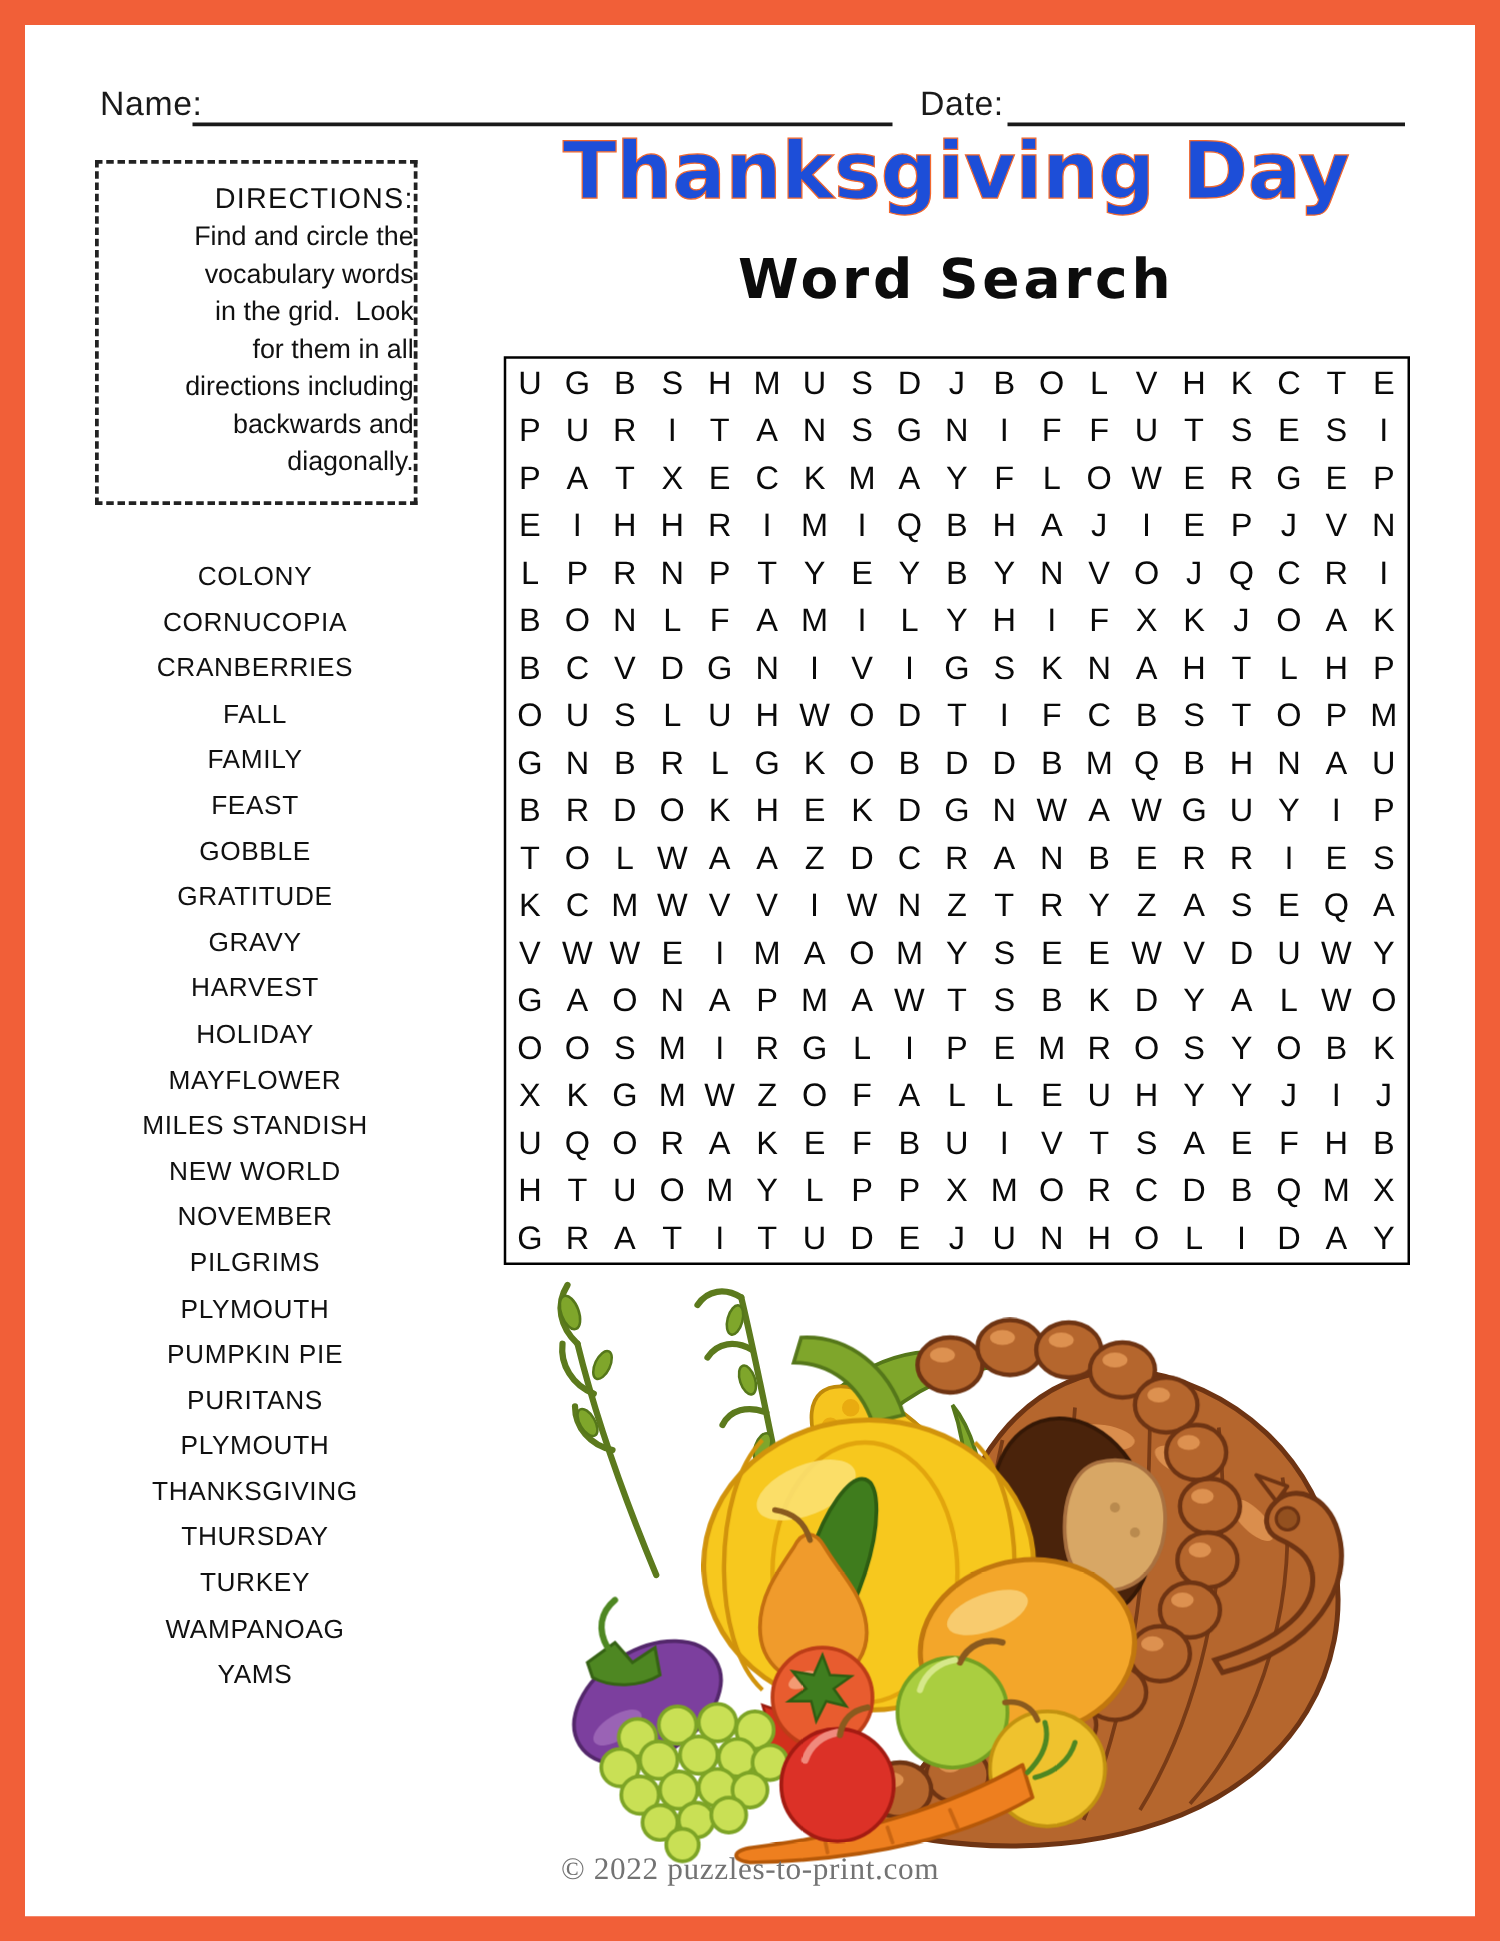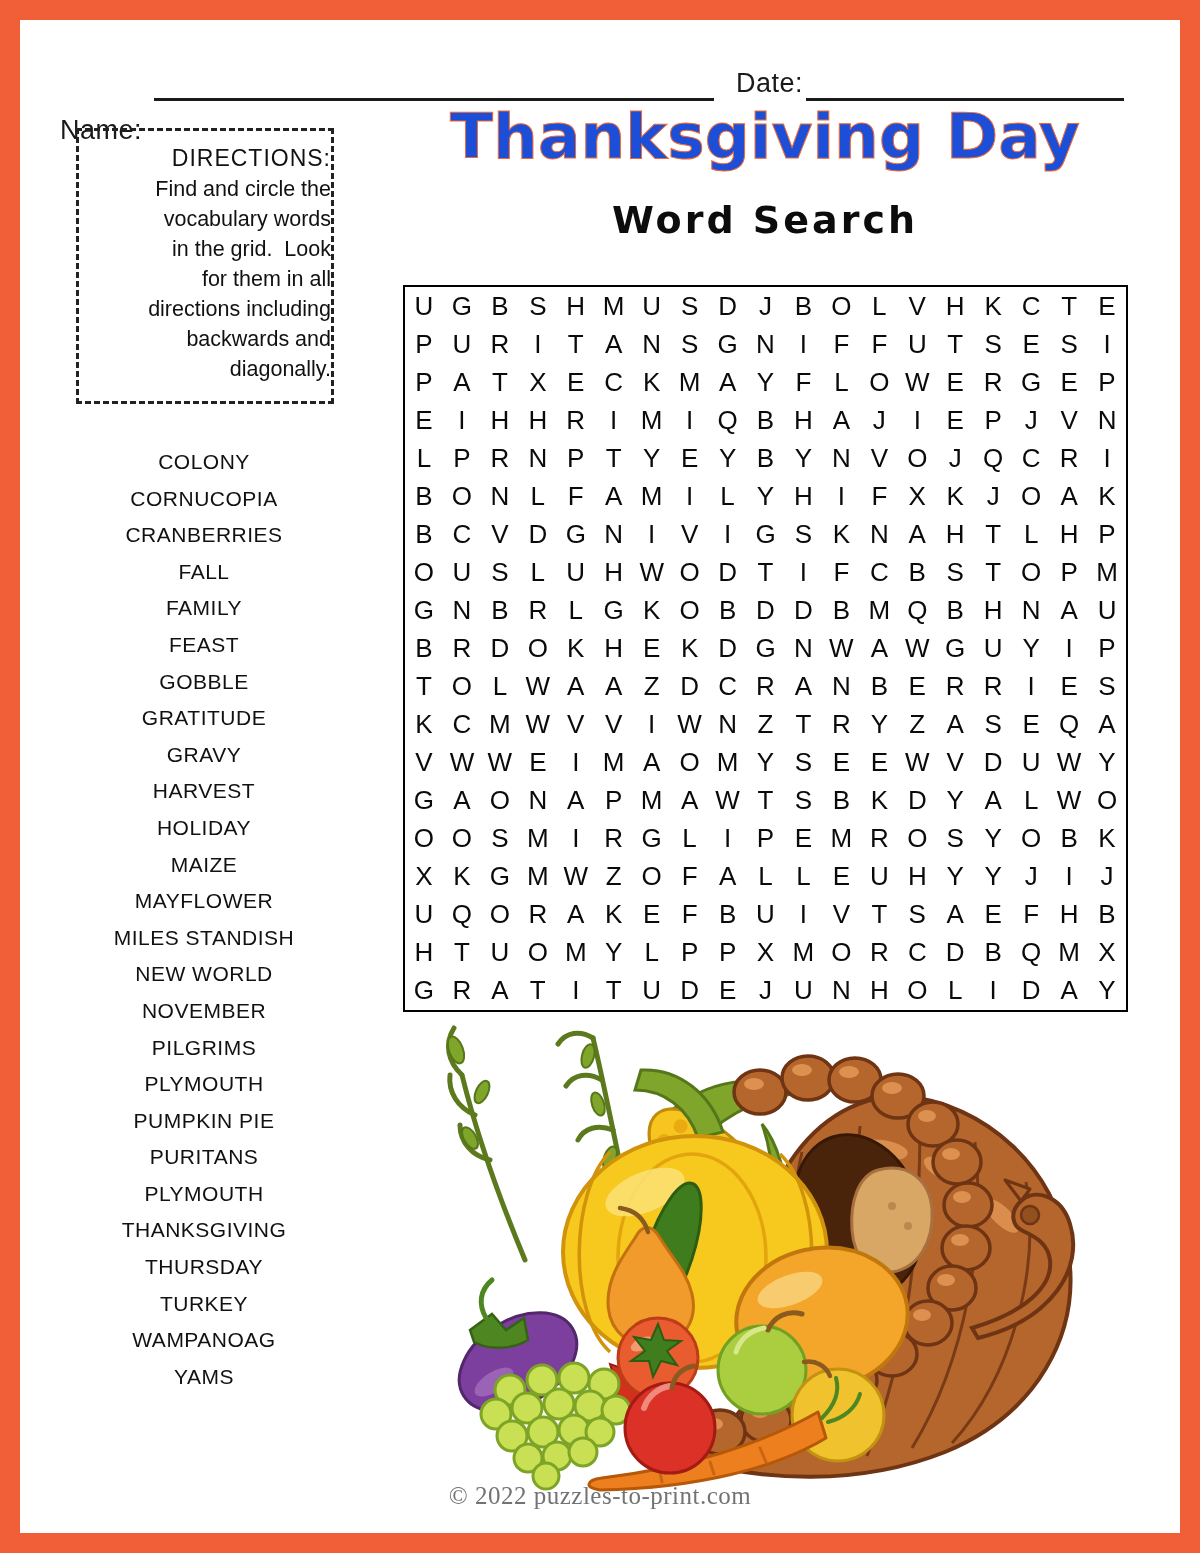--- a/index.html
+++ b/index.html
@@ -9,39 +9,39 @@
     background:#ffffff;
     border:20px solid #F15F38;
     box-sizing:border-box;
     margin:0 auto;
     font-family:"Liberation Sans", sans-serif;
     color:#111;
     overflow:hidden;
   }
   
   .hdr-label{position:absolute;font-size:27px;font-weight:500;letter-spacing:0.5px;color:#1a1a1a;}
-  .name-label{left:40px;top:48px;margin-top:47px;}
+  .name-label{left:60px;top:48px;}
   .date-label{left:716px;top:48px;}
   .blank-line{position:absolute;border-bottom:3px solid #1a1a1a;height:28px;top:50px;}
   .name-line{left:134px;width:560px;}
   .date-line{left:786px;width:318px;}
   
   .title{
     position:absolute;left:375px;top:80px;width:740px;
     text-align:center;
     font-family:"DejaVu Sans", sans-serif;
     font-weight:800;font-size:63px;letter-spacing:0px;
     color:#1d4ed8;
     -webkit-text-stroke:1px #F2692F;
   }
   .subtitle{
     position:absolute;left:375px;top:178px;width:740px;
     text-align:center;
     font-family:"DejaVu Sans", sans-serif;
-    font-weight:600;font-size:38px;letter-spacing:3px;
+    font-weight:600;font-size:44px;letter-spacing:3px;
     color:#0c0c0c;
   }
   
   .directions{
     position:absolute;left:56px;top:108px;width:258px;height:276px;
     border:3px dashed #222;
     box-sizing:border-box;
     text-align:right;
     padding-top:14px;
   }
@@ -106,21 +106,20 @@
       <div class="word">CORNUCOPIA</div>
       <div class="word">CRANBERRIES</div>
       <div class="word">FALL</div>
       <div class="word">FAMILY</div>
       <div class="word">FEAST</div>
       <div class="word">GOBBLE</div>
       <div class="word">GRATITUDE</div>
       <div class="word">GRAVY</div>
       <div class="word">HARVEST</div>
       <div class="word">HOLIDAY</div>
-      <div class="word">MAIZE</div>
       <div class="word">MAYFLOWER</div>
       <div class="word">MILES STANDISH</div>
       <div class="word">NEW WORLD</div>
       <div class="word">NOVEMBER</div>
       <div class="word">PILGRIMS</div>
       <div class="word">PLYMOUTH</div>
       <div class="word">PUMPKIN PIE</div>
       <div class="word">PURITANS</div>
       <div class="word">PLYMOUTH</div>
       <div class="word">THANKSGIVING</div>

